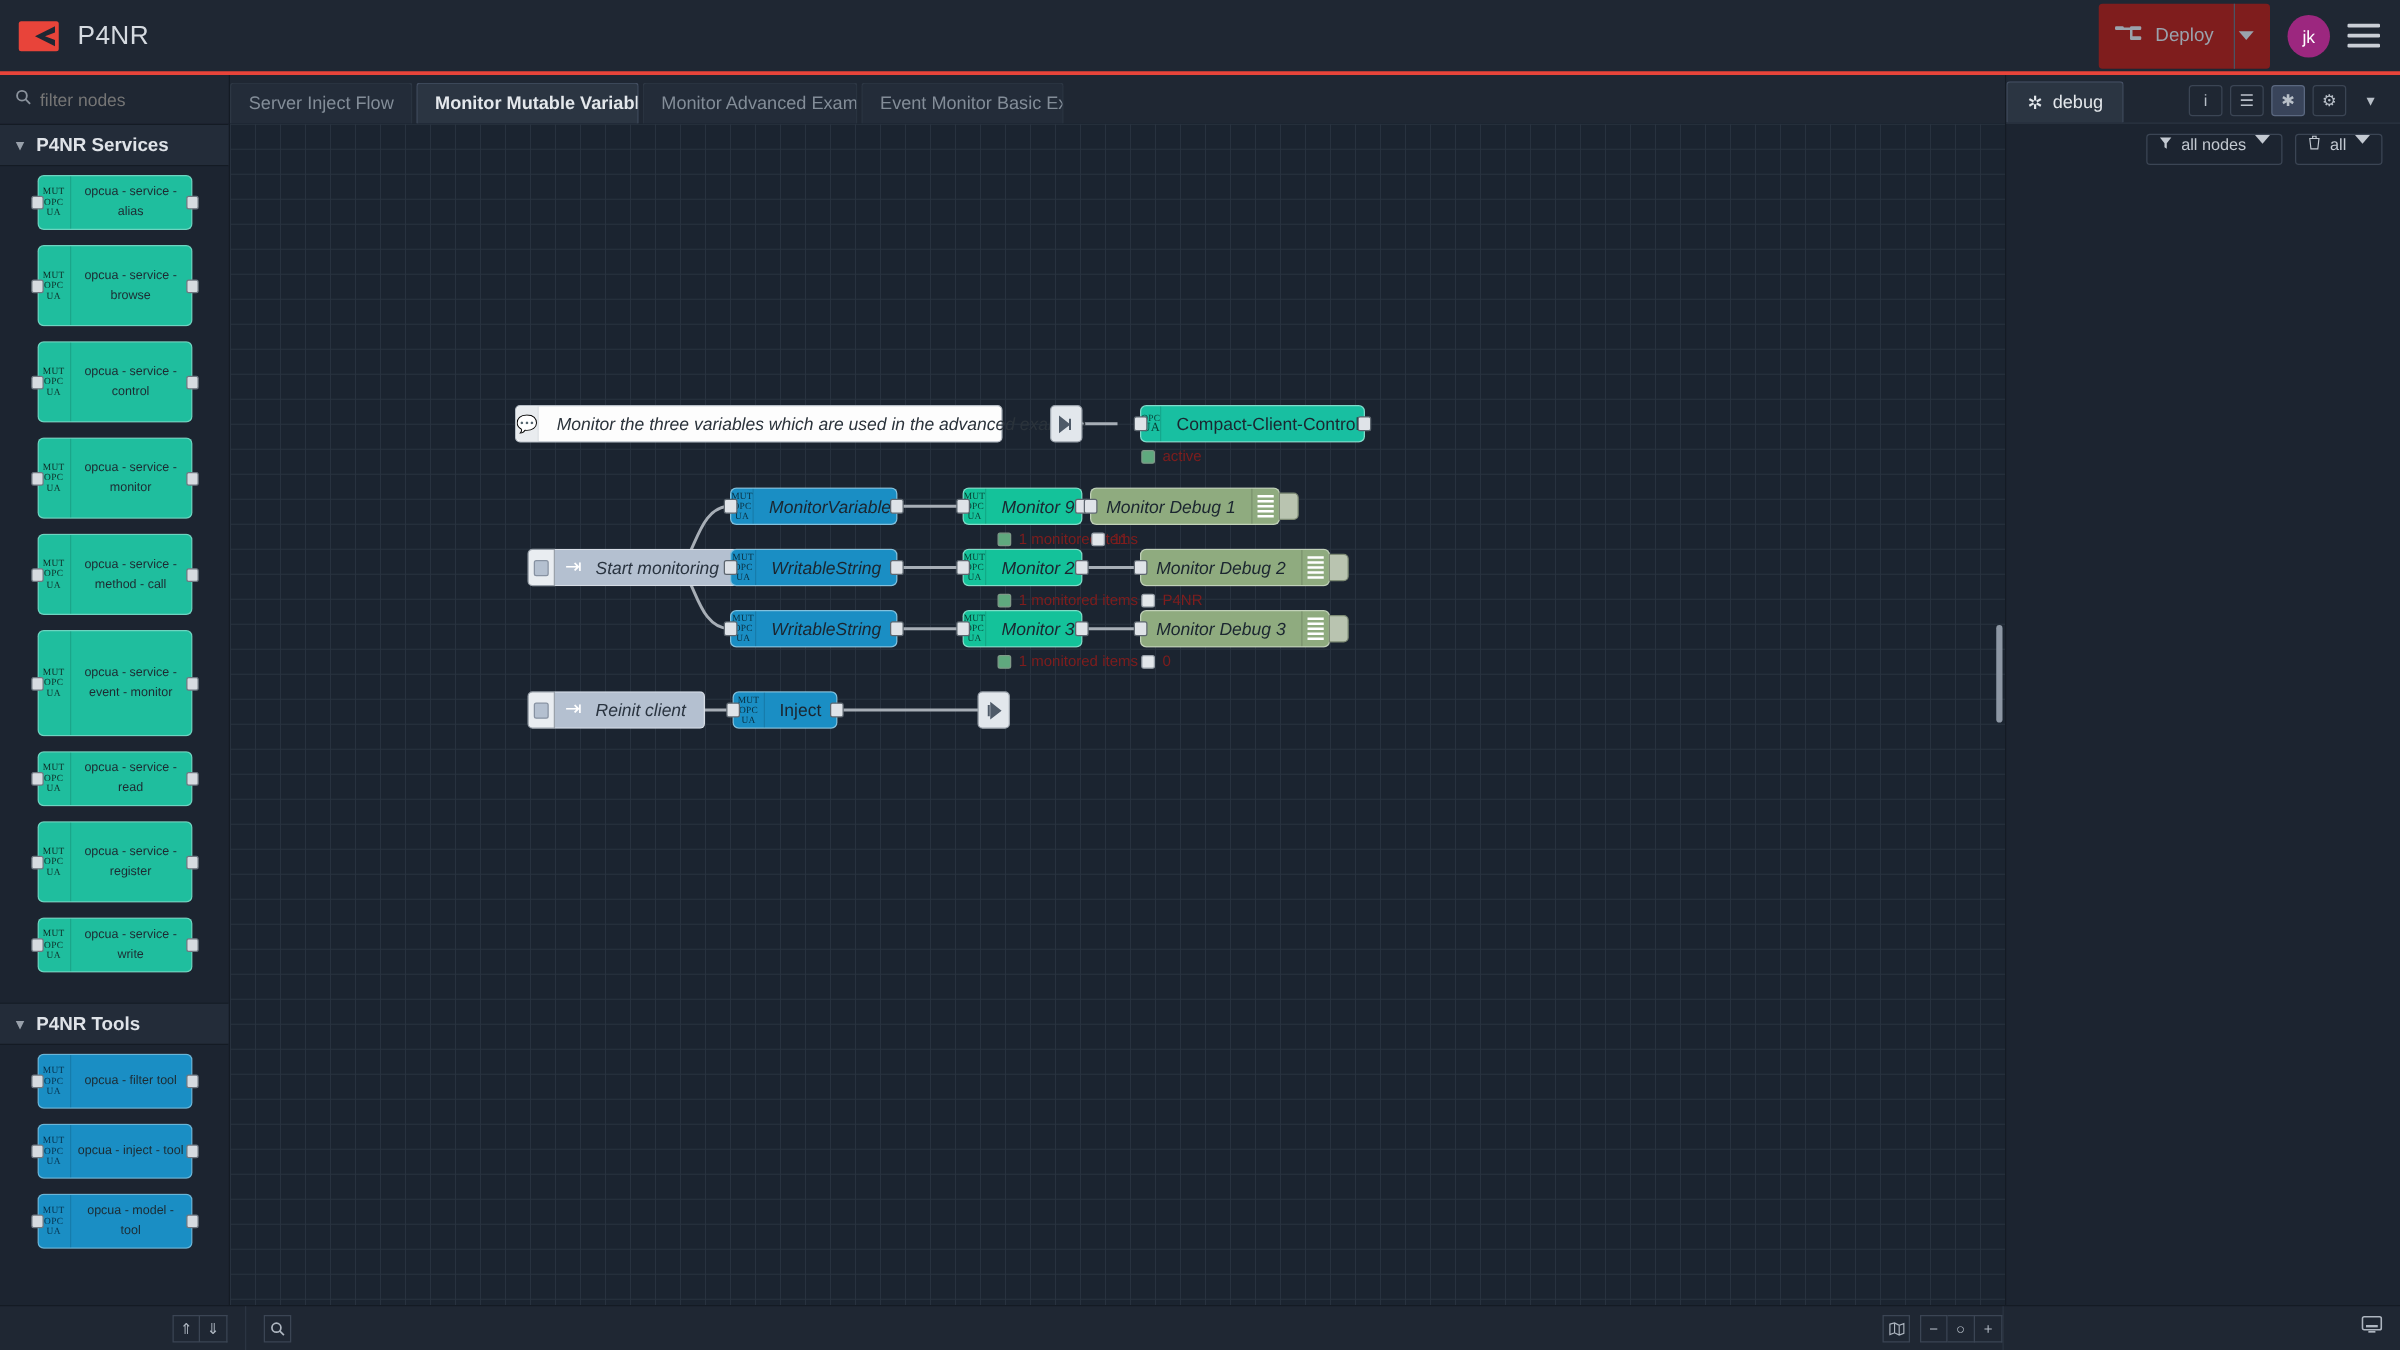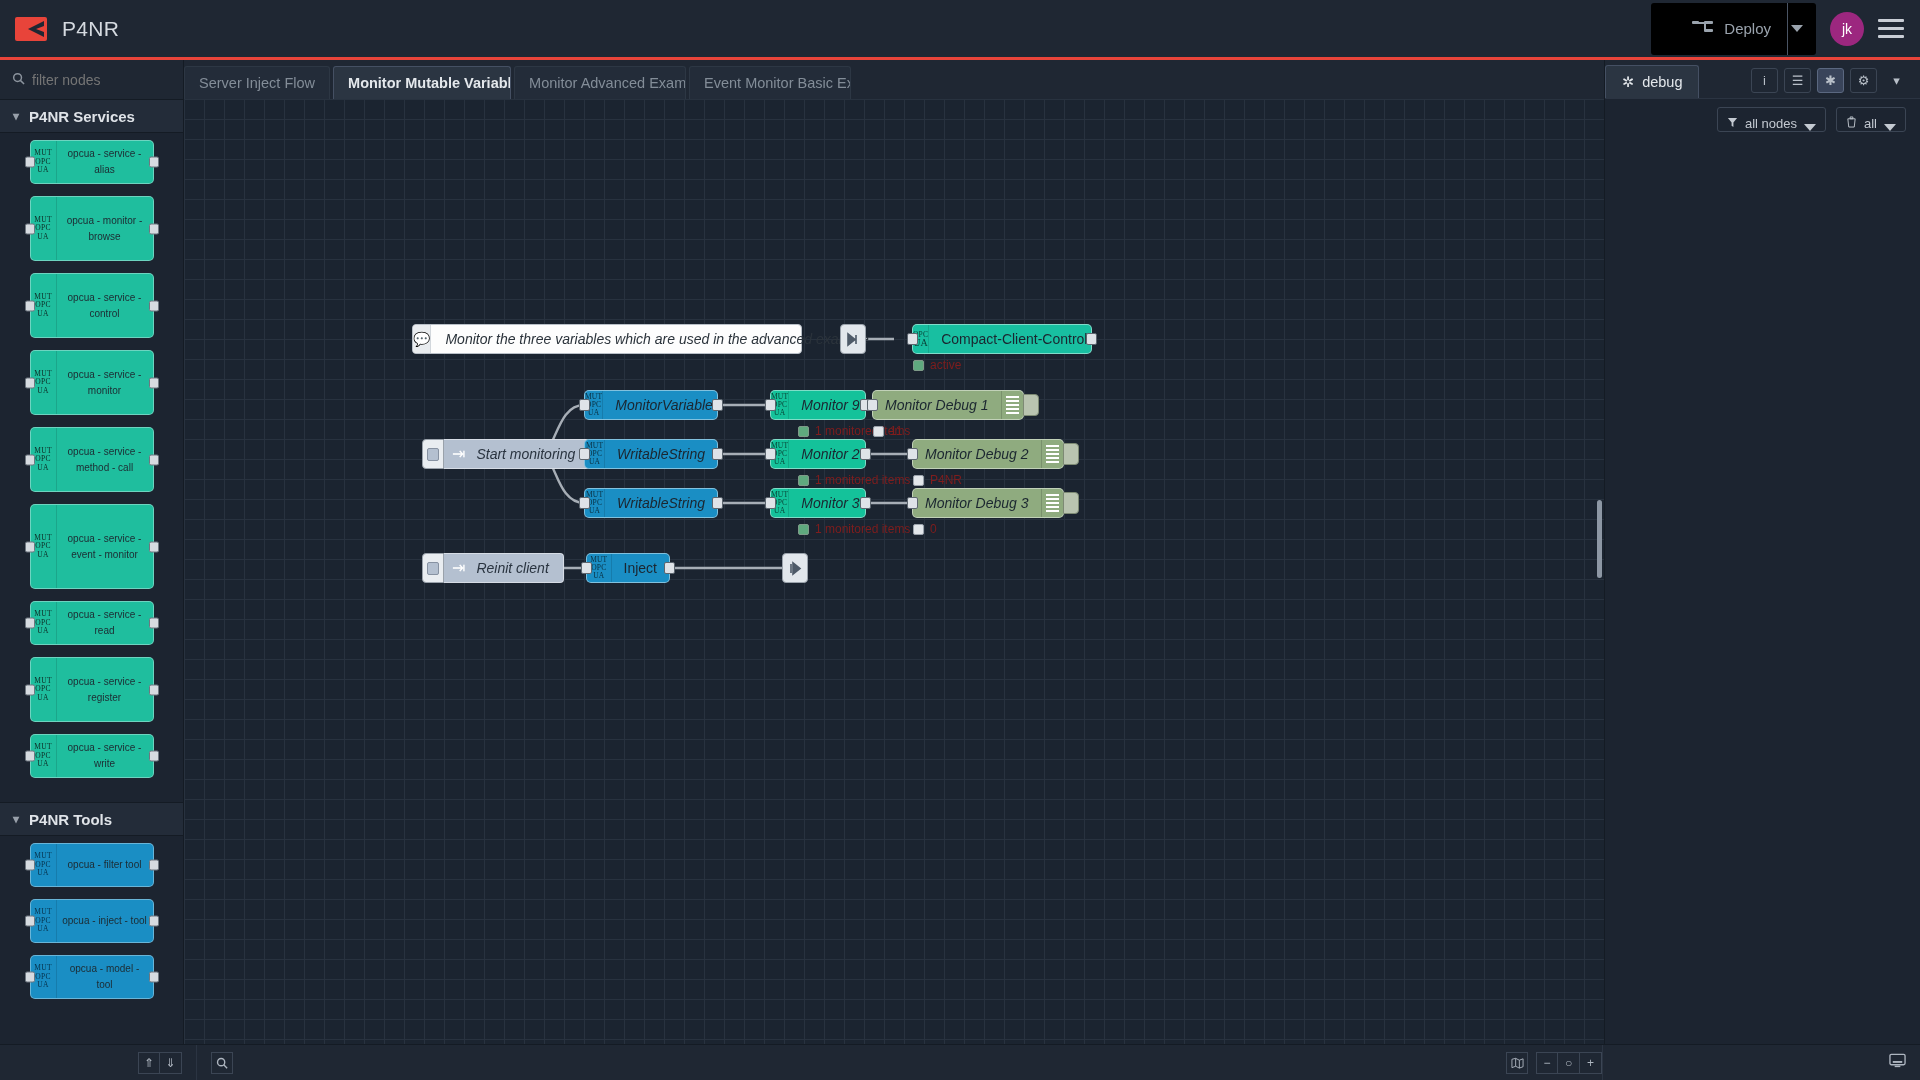--- a/index.html
+++ b/index.html
@@ -16,22 +16,22 @@
     background: #1f2733;
     border-bottom: 3px solid #e8443a;
     display: flex; align-items: center;
   }
   #logo-wrap { display: flex; align-items: center; padding-left: 14px; gap: 14px; }
   #logo-mark { width: 34px; height: 34px; position: relative; }
   #logo-mark svg { display: block; }
   #app-title { color: #d5dae0; font-size: 21px; letter-spacing: .3px; }
   #header-right { margin-left: auto; display: flex; align-items: center; gap: 14px; padding-right: 16px; }
   #deploy-btn {
-    display: flex; align-items: center; height: 52px; background: #000000;
-    border-radius: 3px; color: #9aa3ad; font-size: 15px; cursor: pointer; padding-left: 28px;
+    display: flex; align-items: center; height: 52px; background: #7f1d1d;
+    border-radius: 3px; color: #9aa3ad; font-size: 15px; cursor: pointer;
   }
   #deploy-main { display: flex; align-items: center; gap: 10px; padding: 0 16px 0 13px; height: 100%; }
   #deploy-caret { padding: 0 13px 0 3px; display:flex; align-items:center; height:100%; border-left: 1px solid #4a5464;}
   .caret-dn { width:0;height:0;border-left:6px solid transparent;border-right:6px solid transparent;border-top:7px solid #9aa3ad; }
   #avatar {
     width: 34px; height: 34px; border-radius: 50%; background: #9c277f;
     color: #fff; font-size: 14px; display: flex; align-items: center; justify-content: center;
     cursor: pointer;
   }
   #hamburger { width: 26px; display: flex; flex-direction: column; gap: 5px; cursor: pointer; }
@@ -206,21 +206,21 @@
   #sb-btns { display: flex; align-items: center; gap: 6px; margin-left: auto; padding: 0 10px 5px 0; }
   .sbtn {
     width: 27px; height: 25px; border: 1px solid #3b4554; border-radius: 3px;
     display: flex; align-items: center; justify-content: center;
     color: #b8bfc8; font-size: 13px; background: transparent; cursor: pointer;
   }
   .sbtn.active { background: #39445a; border-color: #5b6880; }
   .sbtn.bare { border: none; }
   #sb-toolbar { height: 40px; display: flex; align-items: center; justify-content: flex-end; gap: 10px; padding-right: 14px; }
   .pill {
-    height: 25px; display: flex; align-items: flex-end; gap: 7px; padding: 0 9px;
+    height: 25px; display: flex; align-items: flex-start; gap: 7px; padding: 0 9px;
     border: 1px solid #3b4554; border-radius: 3px; color: #c3c9d1; font-size: 13px; cursor: pointer;
   }
   #sb-list { position: absolute; top: 120px; left:0; right: 0; bottom: 0; }
 
   
   #statusbar {
     position: absolute; left: 0; bottom: 0; width: 1920px; height: 36px;
     background: #1f2733; border-top: 1px solid #141b24; display: flex; align-items: center;
   }
   #sbar-left { display: flex; align-items: center; gap: 0; padding-left: 138px; }
@@ -320,21 +320,21 @@
       <div class="pal-label">opcua - service - alias</div>
       <span class="port out"></span>
     </div>
     <div class="pal-node svc" style="height:65px">
       <span class="port in"></span>
       <div class="pal-icon">
           <span>MUT</span>
           <span>OPC</span>
           <span>UA</span>
         </div>
-      <div class="pal-label">opcua - monitor - browse</div>
+      <div class="pal-label">opcua - service - browse</div>
       <span class="port out"></span>
     </div>
     <div class="pal-node svc" style="height:65px">
       <span class="port in"></span>
       <div class="pal-icon">
           <span>MUT</span>
           <span>OPC</span>
           <span>UA</span>
         </div>
       <div class="pal-label">opcua - service - control</div>

